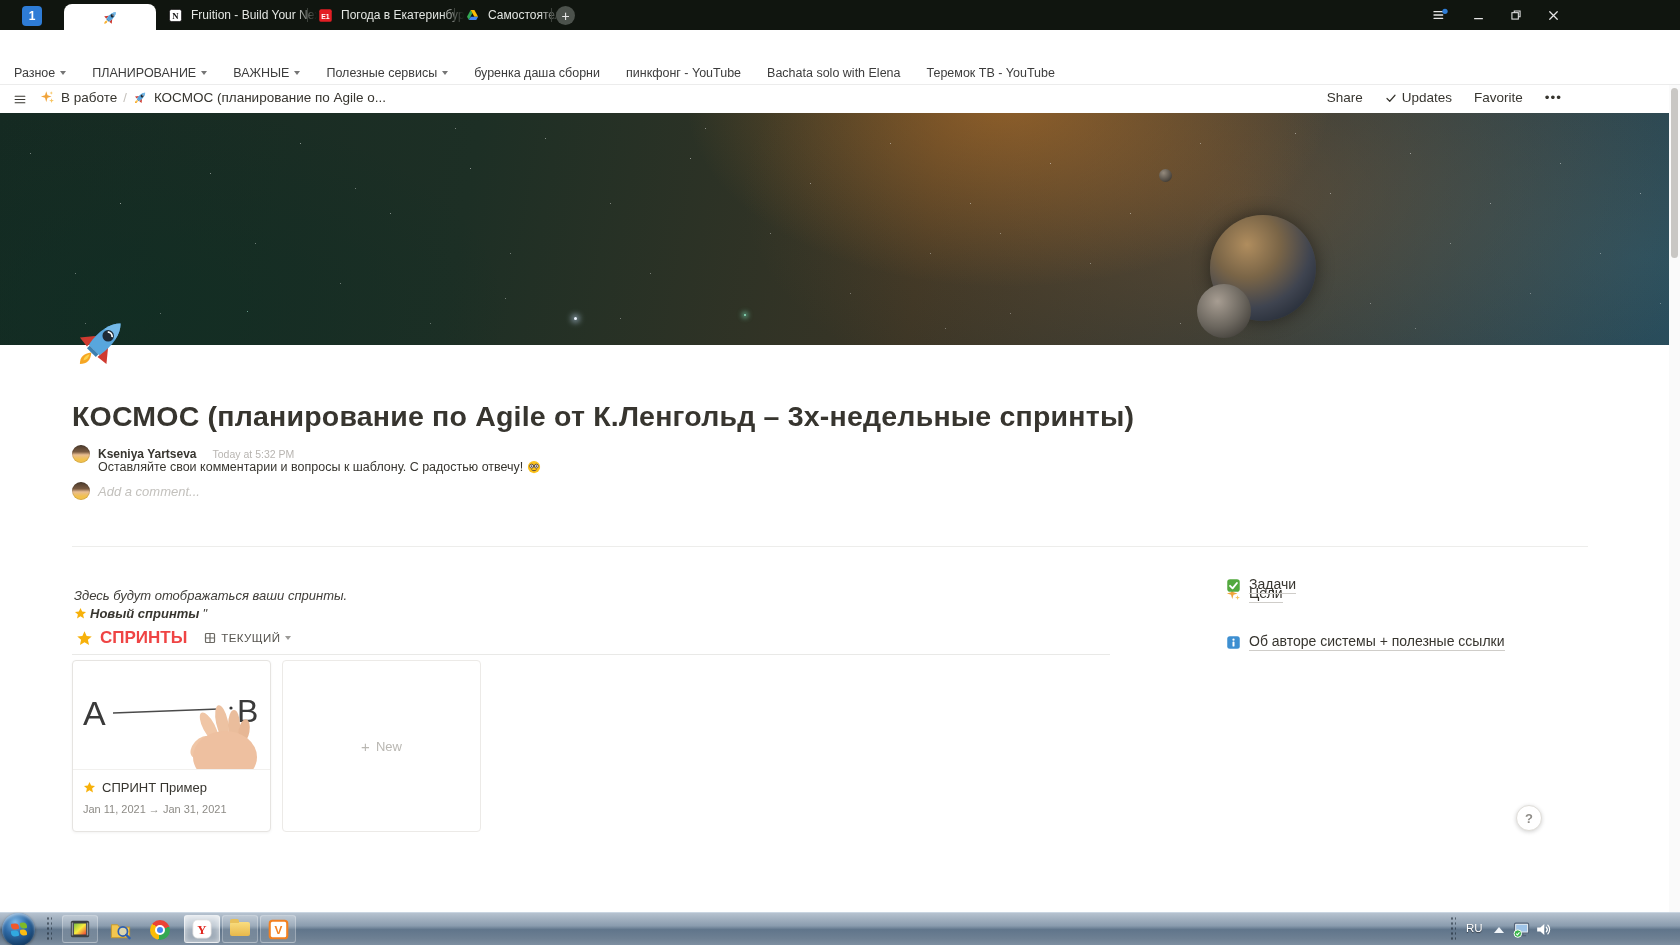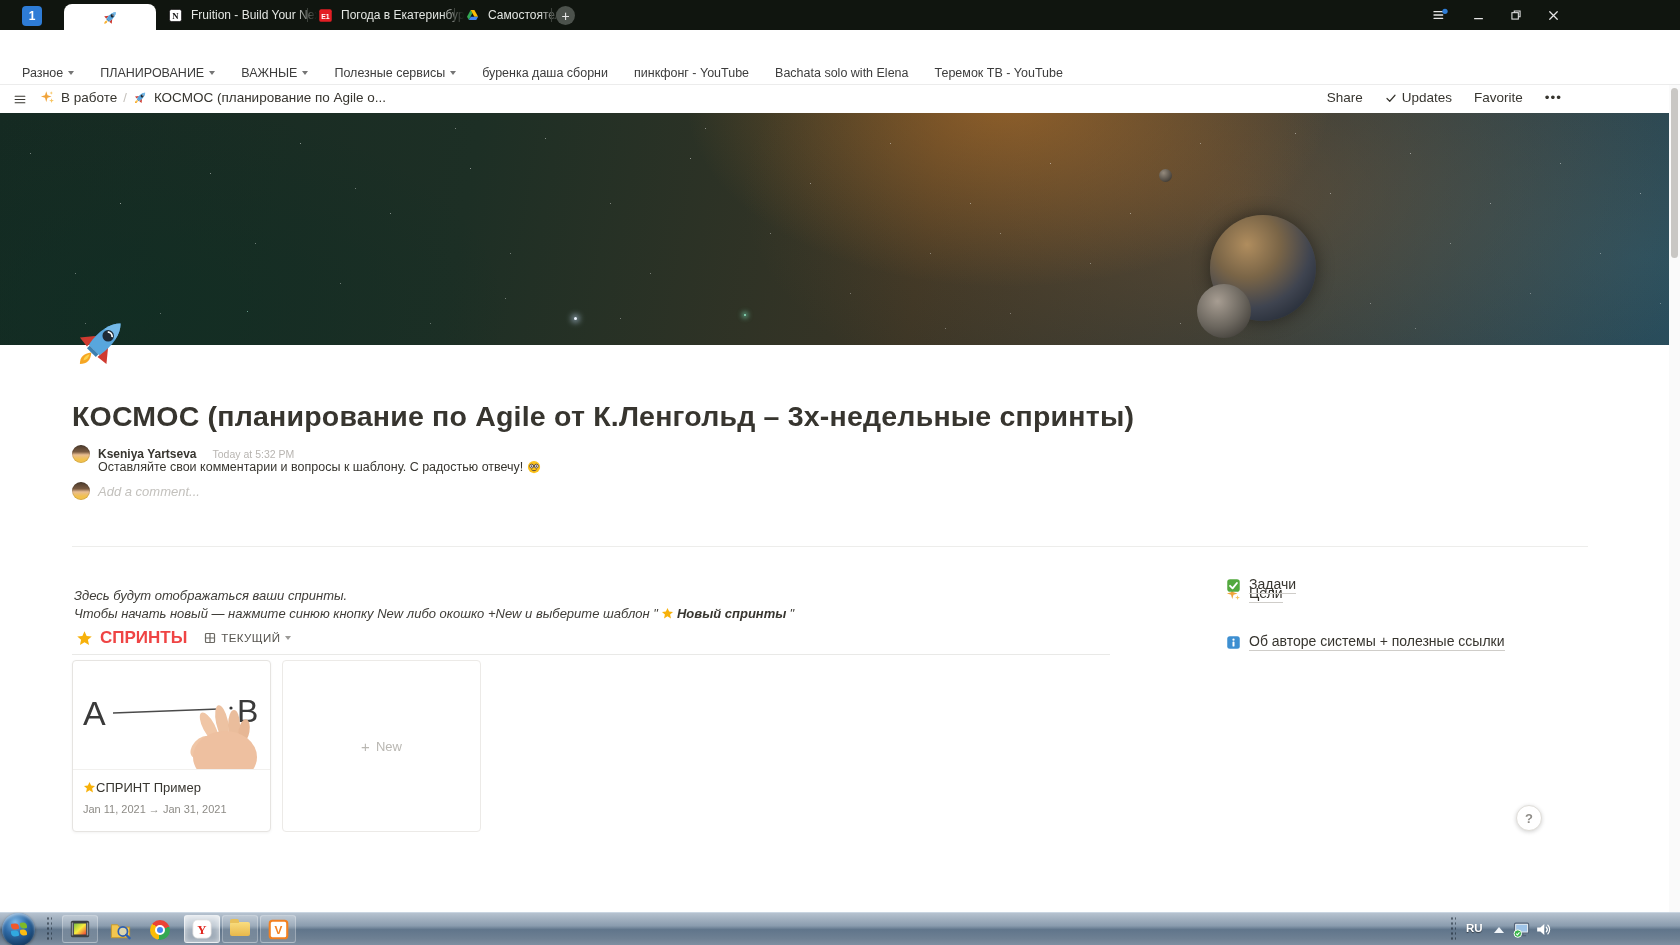--- a/index.html
+++ b/index.html
@@ -25,21 +25,21 @@
   .winctl{top:7px;width:16px;height:16px;display:flex;align-items:center;justify-content:center;}
   .addrbar{left:0;top:30px;width:1680px;height:32px;background:#fff;}
   .pill{left:82px;top:36px;width:146px;height:21px;background:#f1f1f1;border-radius:11px;
     display:flex;align-items:center;padding-left:8px;box-sizing:border-box;}
   .domain{font-size:12.5px;color:#5f6368;margin-left:5px;}
   .addr-title{left:0;top:39px;width:1680px;text-align:center;font-size:13px;color:#1f1f1f;pointer-events:none;}
   .aicon{top:37px;width:20px;height:20px;display:flex;align-items:center;justify-content:center;}
   .dl-badge{left:1551px;top:48px;width:13px;height:13px;border-radius:50%;background:#1e88e5;color:#fff;
     font-size:8.5px;display:flex;align-items:center;justify-content:center;}
   .bookmarks{left:0;top:62px;width:1680px;height:23px;background:#fff;border-bottom:1px solid #ececec;
-    display:flex;align-items:center;padding-left:22px;box-sizing:border-box;gap:26px;}
+    display:flex;align-items:center;padding-left:14px;box-sizing:border-box;gap:26px;}
   .bm{font-size:12.5px;color:#3c3c3c;display:flex;align-items:center;gap:5px;white-space:nowrap;}
   .caret{width:0;height:0;border-left:3.5px solid transparent;border-right:3.5px solid transparent;
     border-top:4px solid #757575;}
   
   .ntopbar{left:0;top:85px;width:1680px;height:28px;background:#fff;}
   .ntxt{font-size:13.5px;color:#37352f;}
   .crumb-sep{color:#c4c0bb;font-size:13px;}
   
   .banner{left:0;top:113px;width:1680px;height:232px;overflow:hidden;
     background:
@@ -88,21 +88,21 @@
   .cname{font-size:12px;font-weight:700;color:#37352f;}
   .ctime{font-size:10.5px;color:#b8b5b1;margin-left:8px;}
   .cbody{font-size:12.5px;color:#37352f;display:flex;align-items:center;gap:4px;}
   .cadd{font-size:13px;color:#c3c1bd;font-style:italic;}
   .hdiv{height:1px;background:#ededeb;}
   .intro{font-size:13px;font-style:italic;color:#3f3d38;}
   .sp-head{font-size:17px;font-weight:700;color:#ef4444;}
   .viewsel{font-size:11.5px;letter-spacing:.4px;color:#55534e;display:flex;align-items:center;gap:5px;}
   .card{top:660px;height:172px;width:199px;background:#fff;border:1px solid #e6e4e1;border-radius:4px;
     box-sizing:border-box;box-shadow:0 1px 3px rgba(15,15,15,.05);}
-  .card-title{font-size:13px;color:#37352f;font-weight:500;display:flex;align-items:center;text-align:right;}
+  .card-title{font-size:13px;color:#37352f;font-weight:500;display:flex;align-items:center;gap:6px;text-align:right;}
   .card-date{font-size:11px;color:#8d8b86;}
   .newcard-label{display:flex;align-items:center;justify-content:center;gap:6px;height:100%;
     font-size:13px;color:#b9b7b2;}
   .rlink{display:flex;align-items:center;gap:8px;}
   .rlink .lbl{font-size:14px;color:#37352f;border-bottom:1px solid #cfcdc9;padding-bottom:1px;}
   .help-btn{left:1516px;top:805px;width:26px;height:26px;border-radius:50%;background:#fff;
     border:1px solid #e0ded9;box-shadow:0 1px 4px rgba(0,0,0,.18);display:flex;align-items:center;
     justify-content:center;font-size:13px;font-weight:700;color:#8f8d88;box-sizing:border-box;}
   
   .taskbar{left:0;top:912px;width:1680px;height:33px;
@@ -117,21 +117,21 @@
   .flag i{border-radius:1px 4px 1px 4px;}
   .tb-grip{top:3px;width:6px;height:26px;
     background:radial-gradient(circle,rgba(20,30,42,.55) 1px,transparent 1.3px);
     background-size:4px 5px;}
   .tbtn{top:2px;width:36px;height:28px;border-radius:3px;border:1px solid rgba(255,255,255,.28);
     background:linear-gradient(180deg,rgba(255,255,255,.22),rgba(255,255,255,.06));
     box-sizing:border-box;display:flex;align-items:center;justify-content:center;}
   .tbtn.active{background:linear-gradient(180deg,rgba(255,255,255,.6),rgba(255,255,255,.28));
     border-color:rgba(255,255,255,.65);box-shadow:inset 0 0 6px rgba(255,255,255,.6);}
   .tico{top:5px;width:24px;height:24px;display:flex;align-items:center;justify-content:center;}
-  .tray-txt{color:#fff;font-size:11.5px;font-weight:700;text-shadow:0 1px 1px rgba(0,0,0,.5);}
+  .tray-txt{color:#fff;font-size:11.5px;font-weight:400;text-shadow:0 1px 1px rgba(0,0,0,.5);}
   .folder{width:20px;height:14px;background:linear-gradient(180deg,#f9dd7f,#e8b84b);border-radius:2px;position:relative;}
   .folder:before{content:"";position:absolute;left:0;top:-3px;width:9px;height:4px;
     background:#e8c05a;border-radius:2px 2px 0 0;}
   .chrome{width:20px;height:20px;border-radius:50%;position:relative;
     background:conic-gradient(from -50deg,#ea4335 0 120deg,#34a853 120deg 240deg,#fbbc05 240deg 360deg);}
   .chrome:after{content:"";position:absolute;left:5px;top:5px;width:10px;height:10px;border-radius:50%;
     background:#4285f4;border:2px solid #fff;box-sizing:border-box;}
 </style>
 </head>
 <body>
@@ -536,21 +536,20 @@
   </div>
   <div class="abs row" style="left:72px;top:482px;gap:8px;">
     <div class="avatar"></div>
     <span class="cadd">Add a comment...</span>
   </div>
 
   <div class="abs hdiv" style="left:72px;top:546px;width:1516px;"></div>
 
   <div class="abs intro" style="left:74px;top:588px;">Здесь будут отображаться ваши спринты.</div>
   <div class="abs intro row" style="left:74px;top:606px;gap:3px;">
-    <span>Чтобы начать новый — нажмите синюю кнопку New либо окошко +New и выберите шаблон "</span>
     <svg width="13" height="13">
         <use href="#sym-star"></use>
       </svg>
     <b style="color:#37352f;">Новый спринты</b>
     <span>"</span>
   </div>
 
   <div class="abs rlink" style="left:1226px;top:585px;">
     <svg width="15" height="15">
         <use href="#sym-sparkles"></use>

